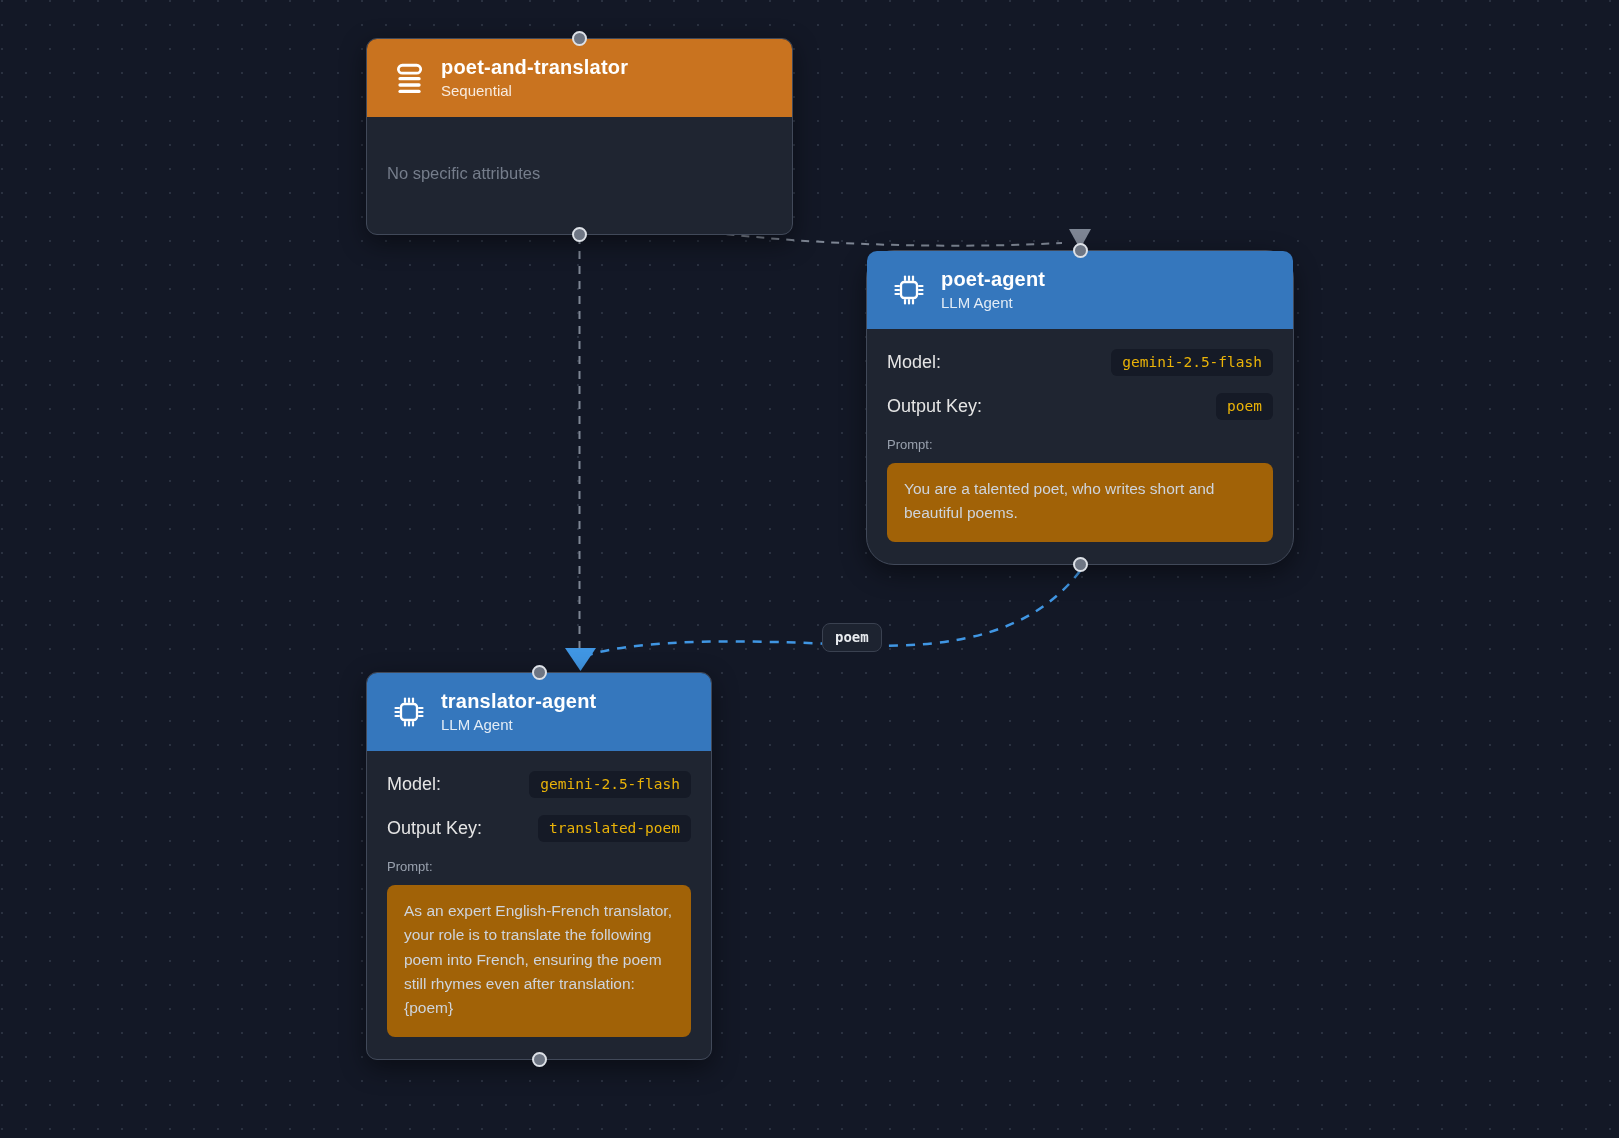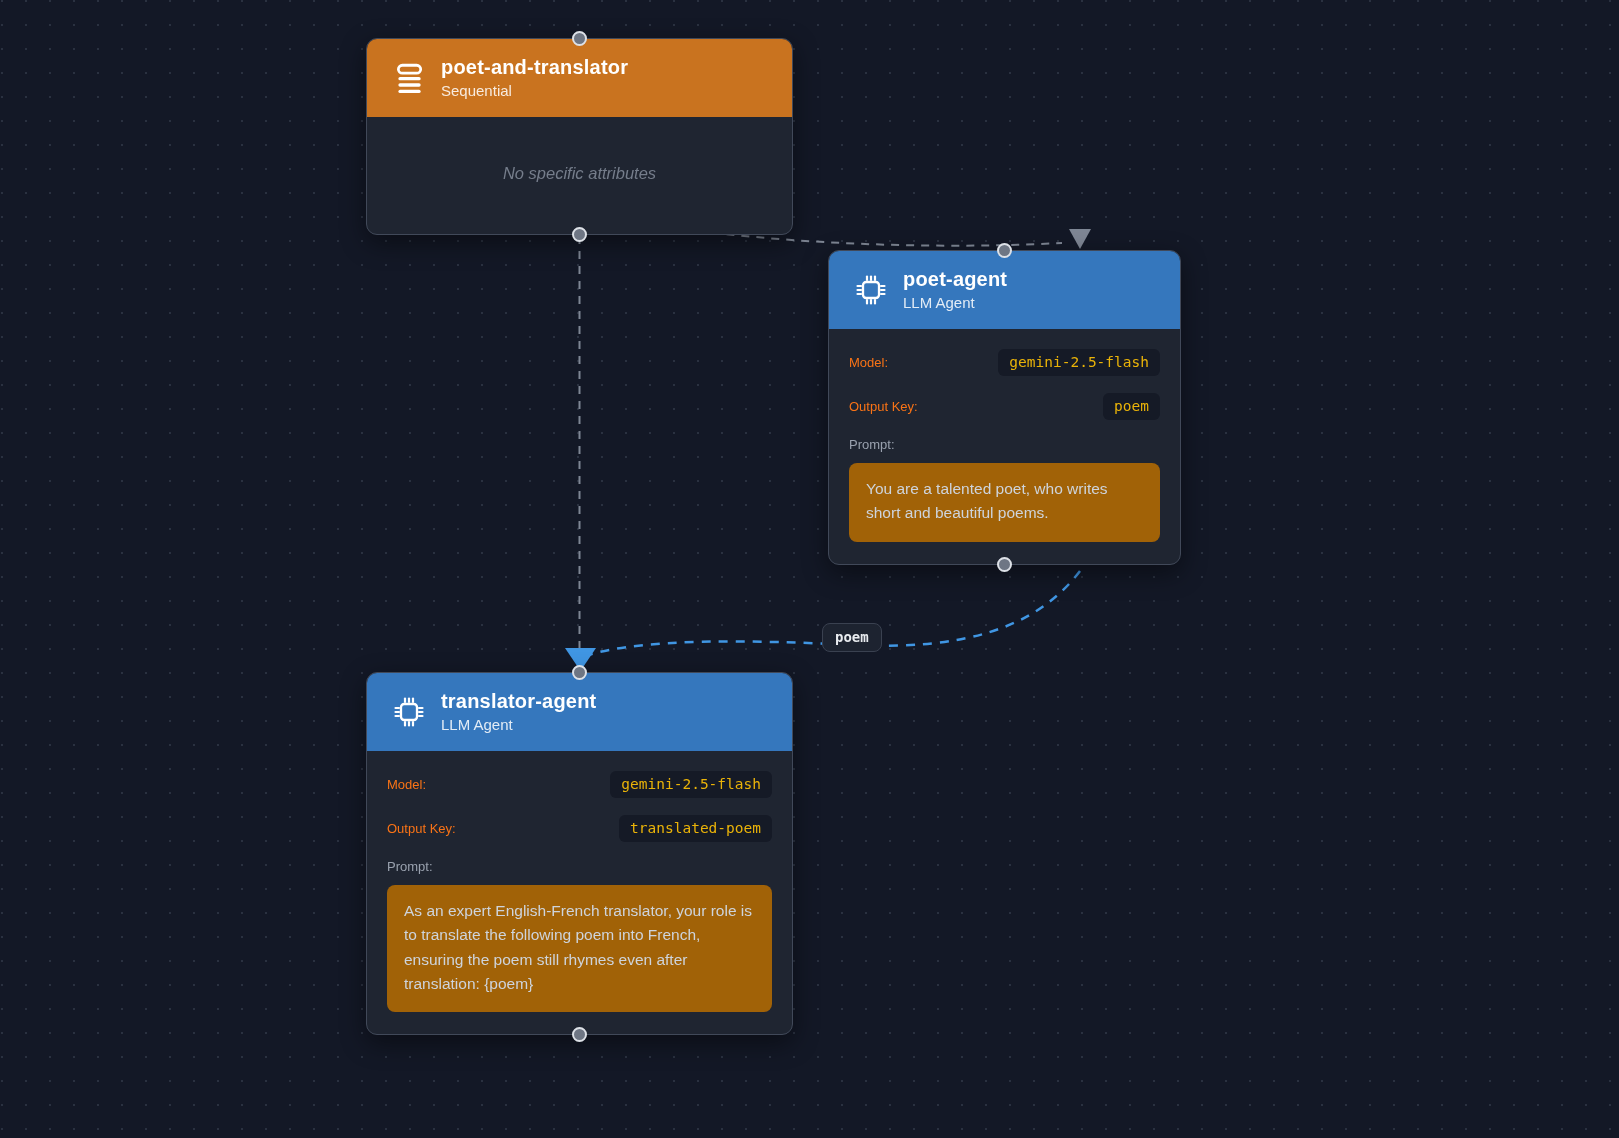--- a/index.html
+++ b/index.html
@@ -45,36 +45,36 @@
     border-radius:10px 10px 0 0;
   }
   .header.orange{background:#c9731f;}
   .header.blue{background:#3577bd;}
   .nicon{display:flex;align-items:center;justify-content:center;width:36px;height:36px;flex:0 0 auto;}
   .title{font-size:20px;font-weight:bold;color:#ffffff;letter-spacing:.2px;}
   .subtitle{font-size:15px;color:rgba(255,255,255,.86);margin-top:3px;}
 
   .body{padding:20px 20px 22px;}
   .row{display:flex;justify-content:space-between;align-items:center;margin-bottom:17px;}
-  .rlabel{color:#f97316;font-size:13px;}
+  .rlabel{color:#e5e5e5;font-size:18px;}
   .rvalue{
     font-family:"DejaVu Sans Mono", monospace;
     font-size:14.5px;color:#eab308;
     background:#151a26;border-radius:6px;
     padding:5px 11px 6px;
   }
   .plabel{color:#99a1ae;font-size:13px;margin:7px 0 11px;}
   .pbox{
     background:#a16207;border-radius:8px;
     padding:14px 17px 16px;
     color:#ced4dc;font-size:15.5px;line-height:1.57;
   }
   .noattr{
-    color:#757d8b;font-style:italic;font-size:16.5px;
-    text-align:center;padding:27px 0 29px;
+    color:#757d8b;font-size:16.5px;
+    padding:27px 0 29px;
   }
 
   .handle{
     position:absolute;left:50%;
     width:15px;height:15px;margin-left:-7.5px;
     border-radius:50%;
     background:#6e7684;border:2px solid #dde1e7;
     box-sizing:border-box;z-index:6;
   }
   .handle.top{top:-8px;}
@@ -110,21 +110,21 @@
         <div class="title">poet-and-translator</div>
         <div class="subtitle">Sequential</div>
       </div>
     </div>
     <div class="body">
       <div class="noattr">No specific attributes</div>
     </div>
     <div class="handle bottom"></div>
   </div>
 
-  <div class="node" style="left:828px;top:250px;width:353px;">
+  <div class="node" style="left:866px;top:250px;width:428px;border-radius:28px;">
     <div class="handle top"></div>
     <div class="header blue">
       <span class="nicon">
         <svg width="36" height="36" viewBox="0 0 36 36">
           <rect x="10" y="10" width="16" height="16" rx="3.2" fill="none" stroke="#ffffff" stroke-width="2.3"></rect>
           <g stroke="#ffffff" stroke-width="2.2" stroke-linecap="round">
             <line x1="14" y1="4.5" x2="14" y2="8"></line>
               <line x1="18" y1="4.5" x2="18" y2="8"></line>
               <line x1="22" y1="4.5" x2="22" y2="8"></line>
             <line x1="14" y1="28" x2="14" y2="31.5"></line>
@@ -152,21 +152,21 @@
       <div class="row">
         <span class="rlabel">Output Key:</span>
         <span class="rvalue">poem</span>
       </div>
       <div class="plabel">Prompt:</div>
       <div class="pbox">You are a talented poet, who writes short and beautiful poems.</div>
     </div>
     <div class="handle bottom"></div>
   </div>
 
-  <div class="node" style="left:366px;top:672px;width:427px;">
+  <div class="node" style="left:366px;top:672px;width:346px;">
     <div class="handle top"></div>
     <div class="header blue">
       <span class="nicon">
         <svg width="36" height="36" viewBox="0 0 36 36">
           <rect x="10" y="10" width="16" height="16" rx="3.2" fill="none" stroke="#ffffff" stroke-width="2.3"></rect>
           <g stroke="#ffffff" stroke-width="2.2" stroke-linecap="round">
             <line x1="14" y1="4.5" x2="14" y2="8"></line>
               <line x1="18" y1="4.5" x2="18" y2="8"></line>
               <line x1="22" y1="4.5" x2="22" y2="8"></line>
             <line x1="14" y1="28" x2="14" y2="31.5"></line>

